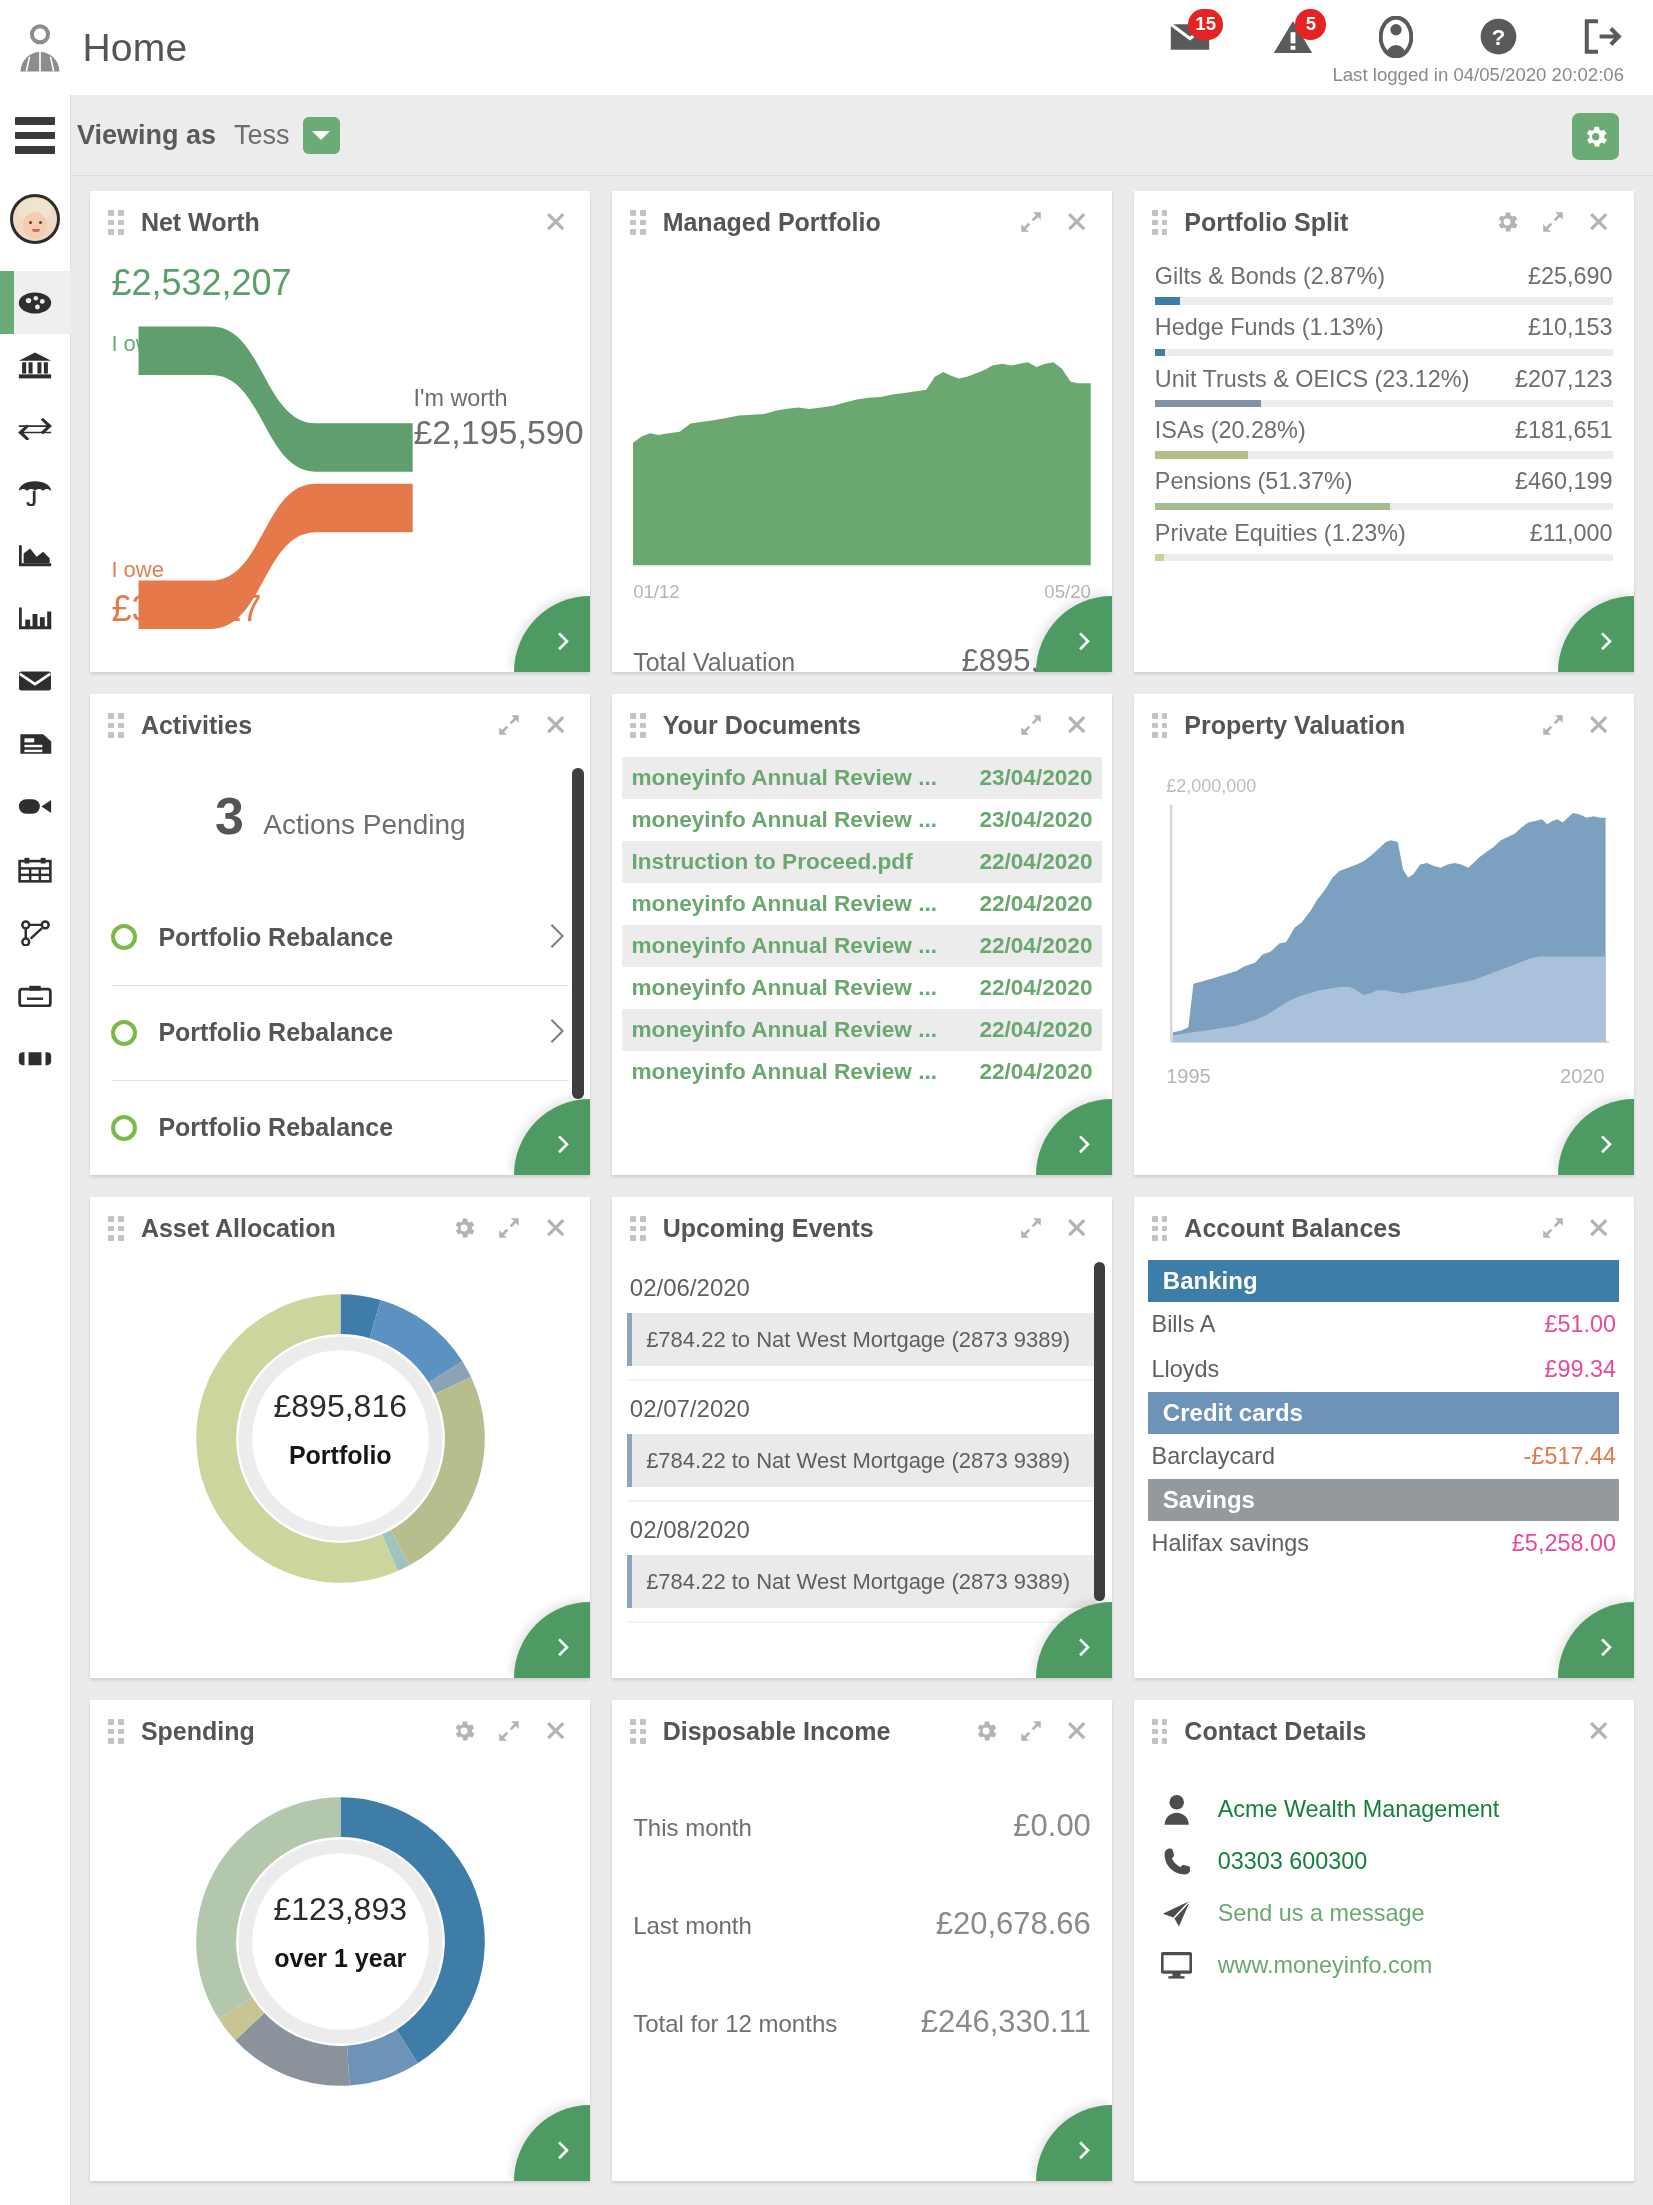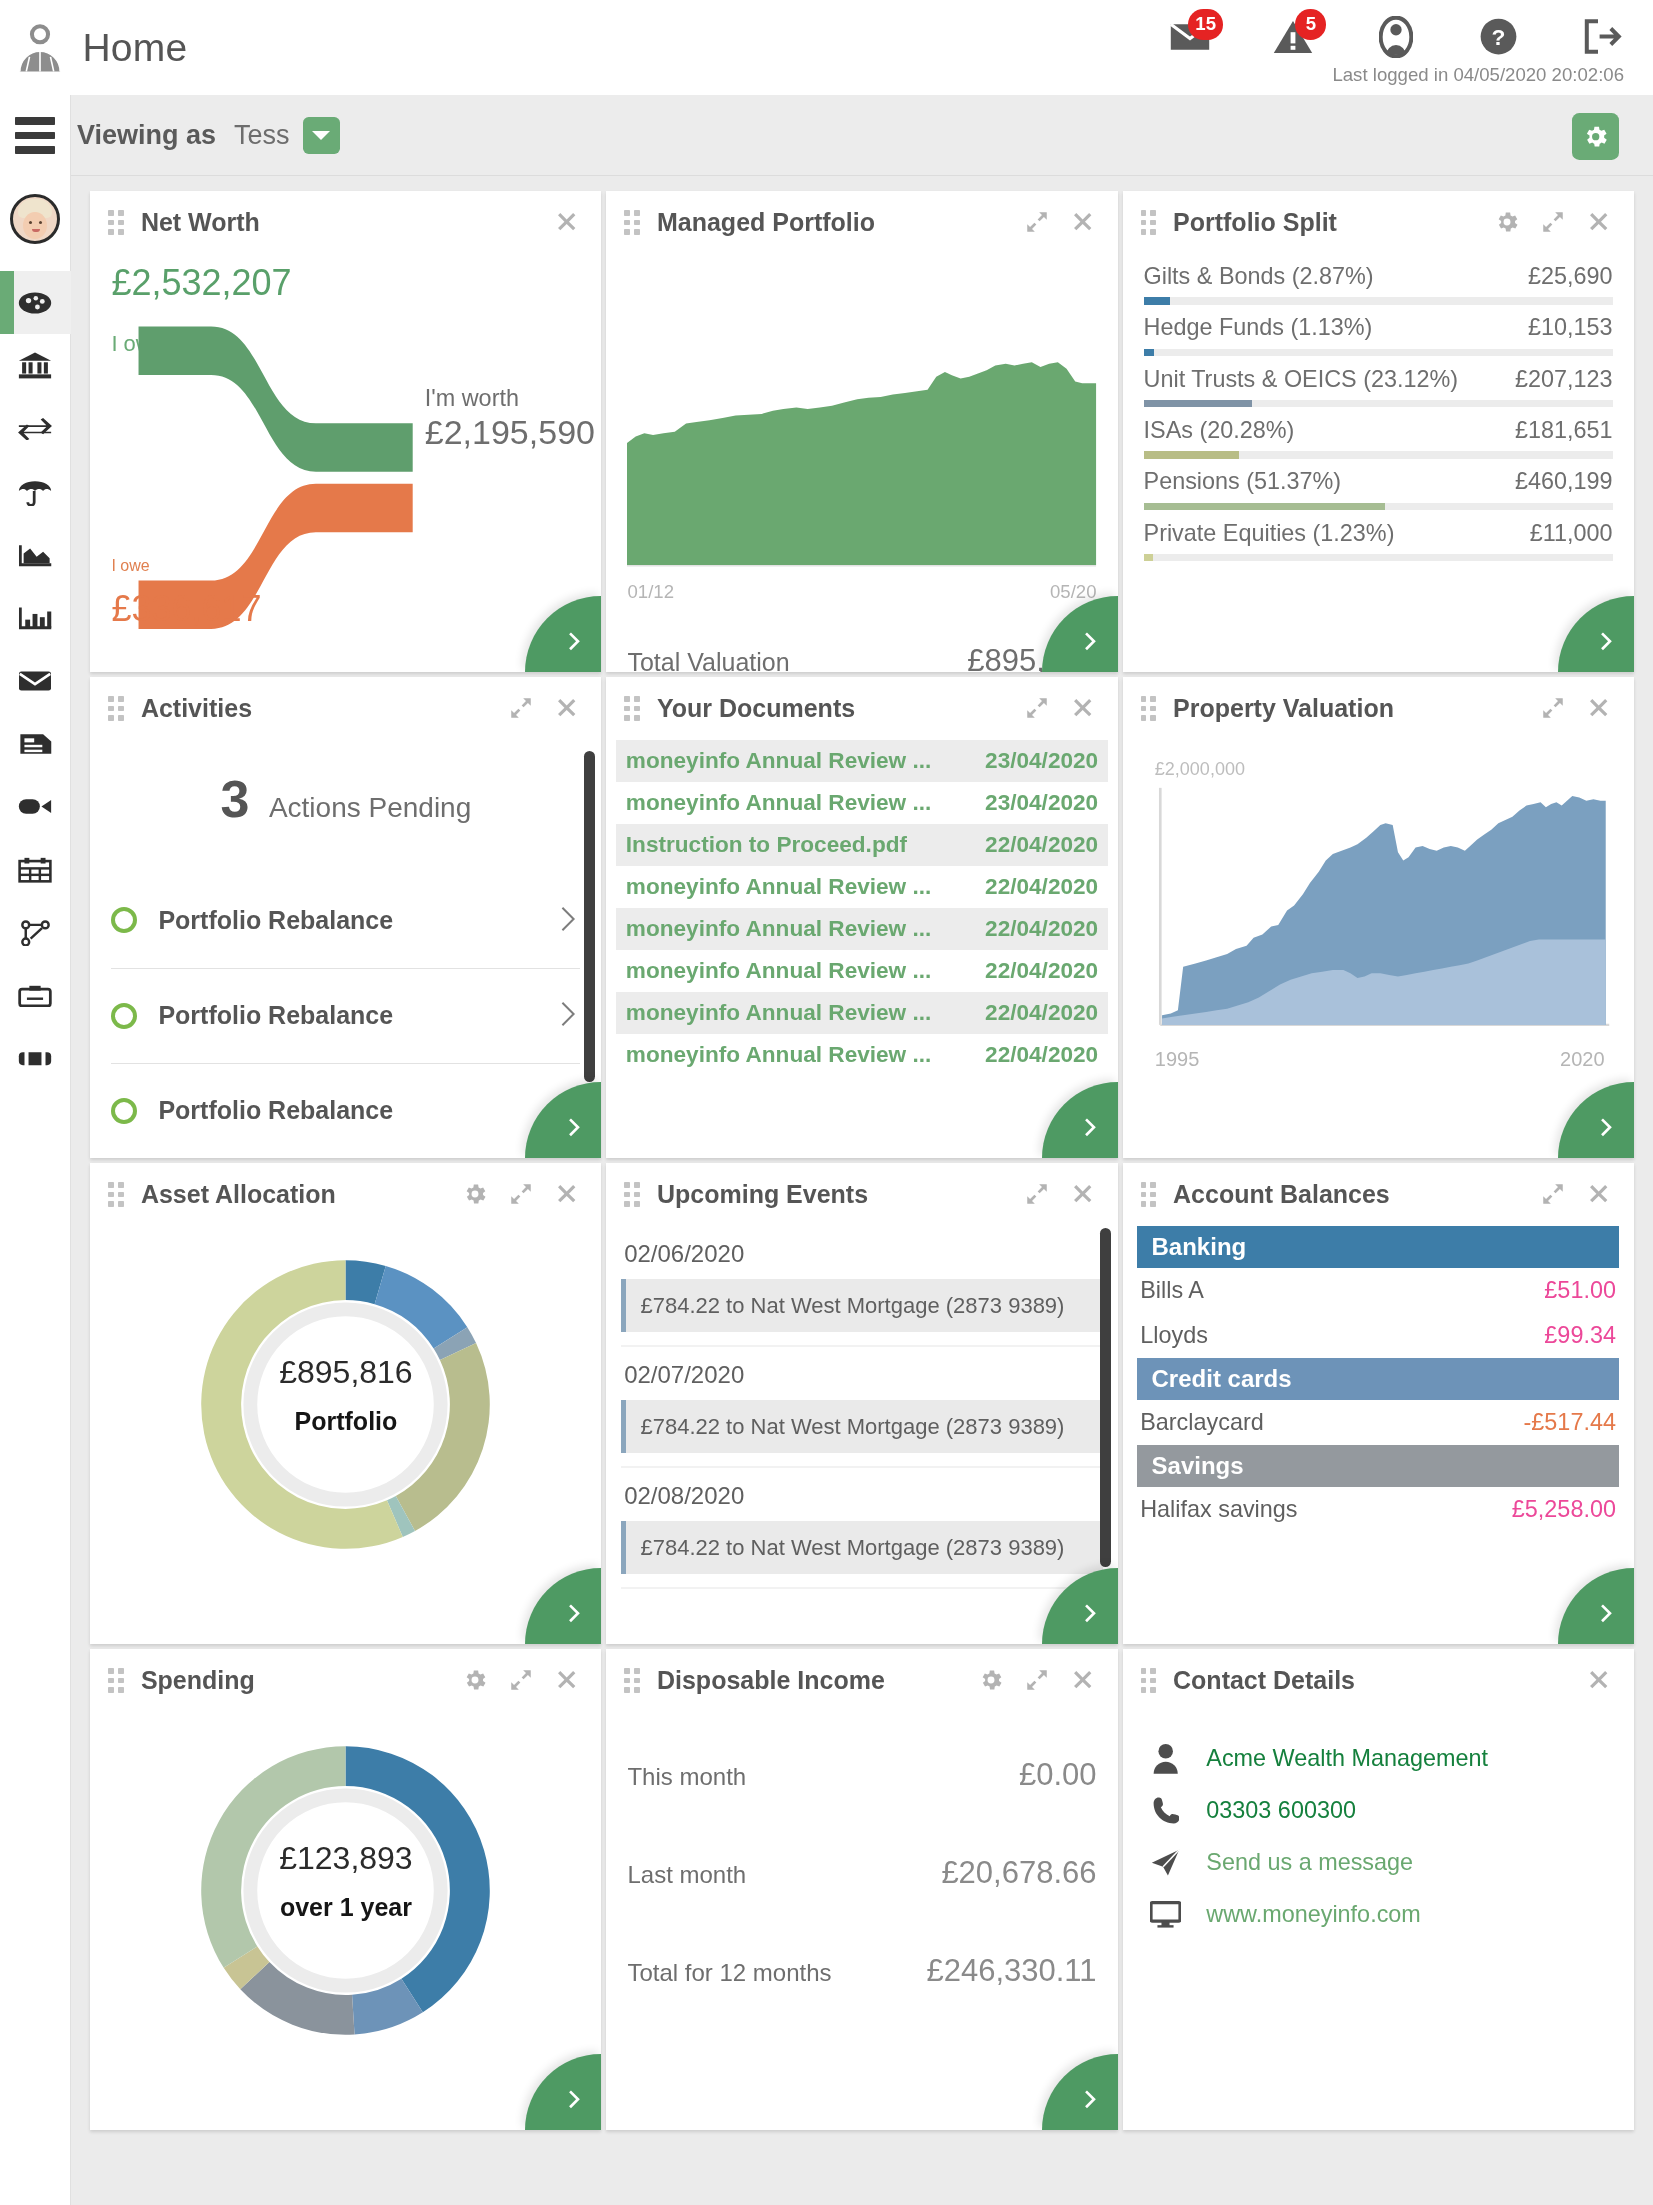--- a/index.html
+++ b/index.html
@@ -77,21 +77,21 @@
   }
   .nav-item svg { fill: #2e2e2e; }
   .nav-item.active { background: #efefef; }
   .nav-item.active::before { content:""; position:absolute; left:0; top:0; bottom:0; width: 14.5px; background:#6aab76; }
 
   
   .content {
     position: absolute; left: 71px; top: 176px; right: 0; bottom: 0;
     overflow: hidden; padding: 14.5px 19.4px 0 19.4px;
   }
-  .grid { display: grid; grid-template-columns: repeat(3, 1fr); gap: 5px; }
+  .grid { display: grid; grid-template-columns: repeat(3, 1fr); gap: 22px; }
 
   .card {
     background: #ffffff; position: relative; overflow: hidden;
     box-shadow: 0 1.6px 3.2px rgba(0,0,0,.13);
   }
   .card.h1 { height: 481px; }
   .card.h2 { height: 481px; }
   .card.h3 { height: 481px; }
   .card.h4 { height: 481px; }
 
@@ -109,21 +109,21 @@
     display: flex; align-items: flex-end; justify-content: flex-end; padding: 0 18px 19.4px 0;
     box-shadow: -3.2px -3.2px 8px rgba(0,0,0,.10);
   }
   .card-go svg { fill: #fff; }
 
   .card-body { padding: 0 21px; position: relative; }
 
   
   .nw-top { font-size: 36px; color: #59a06a; font-weight: 400; margin: 8px 0 0 0; }
   .nw-lbl-own { font-size: 22px; color: #6aab76; position: absolute; left: 21px; top: 69px; }
-  .nw-lbl-owe { font-size: 16px; color: #e08050; position: absolute; left: 21px; top: 295px; }
+  .nw-lbl-owe { font-size: 22px; color: #e08050; position: absolute; left: 21px; top: 295px; }
   .nw-bottom { font-size: 36px; color: #e5794a; position: absolute; left: 21px; top: 326px; }
   .nw-right { position: absolute; right: 6.5px; top: 123px; text-align: left; }
   .nw-right .l1 { font-size: 23.4px; color: #6e6e6e; }
   .nw-right .l2 { font-size: 34px; color: #6e6e6e; margin-top: 1.6px; }
   .nw-svg { position: absolute; left: 0; top: 0; }
 
   
   .mp-chart { position: relative; height: 218px; margin-top: 105px; }
   .mp-axis { display: flex; justify-content: space-between; font-size: 18.6px; color: #b5b5b5; margin-top: 4.8px; }
   .mp-total { display: flex; justify-content: space-between; align-items: baseline; margin-top: 40px; }

